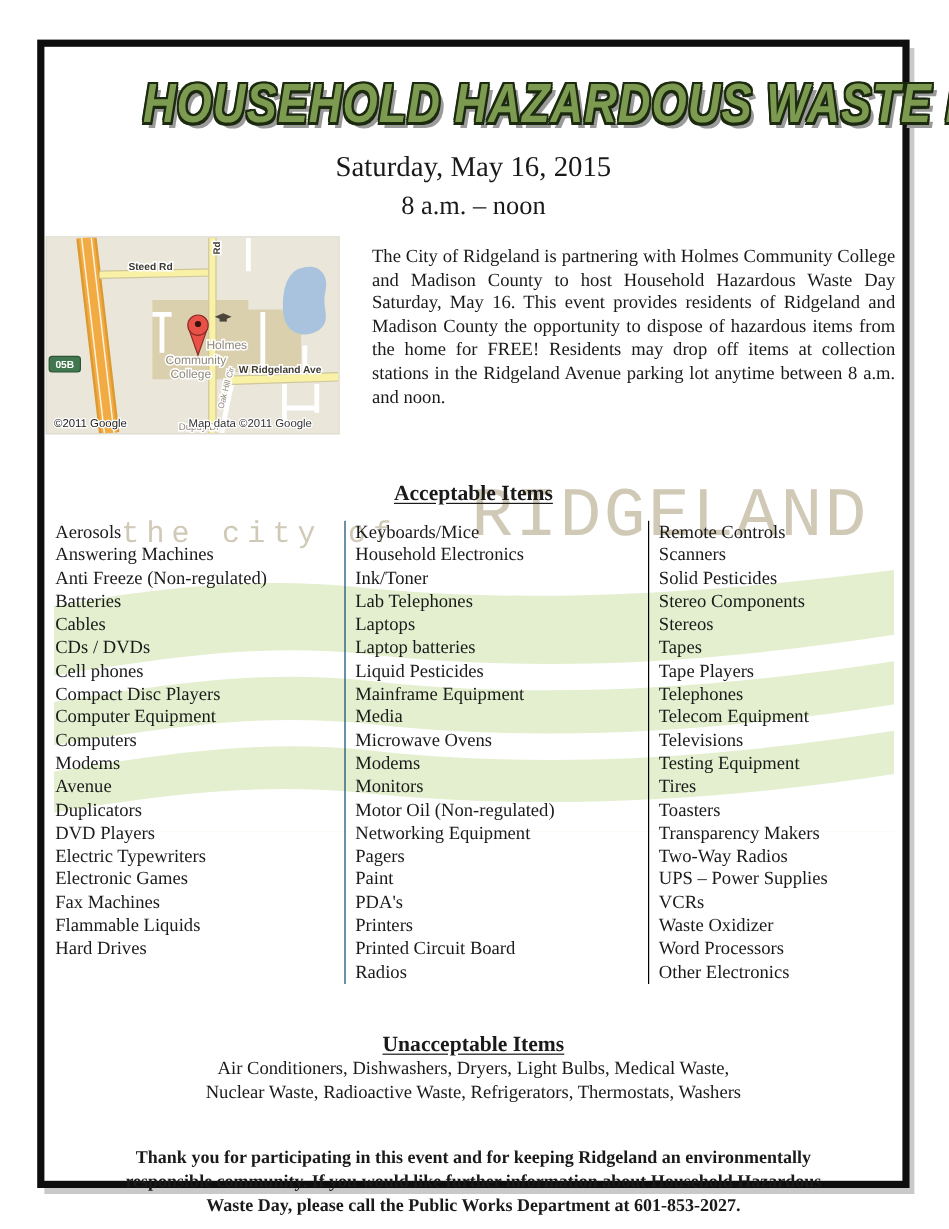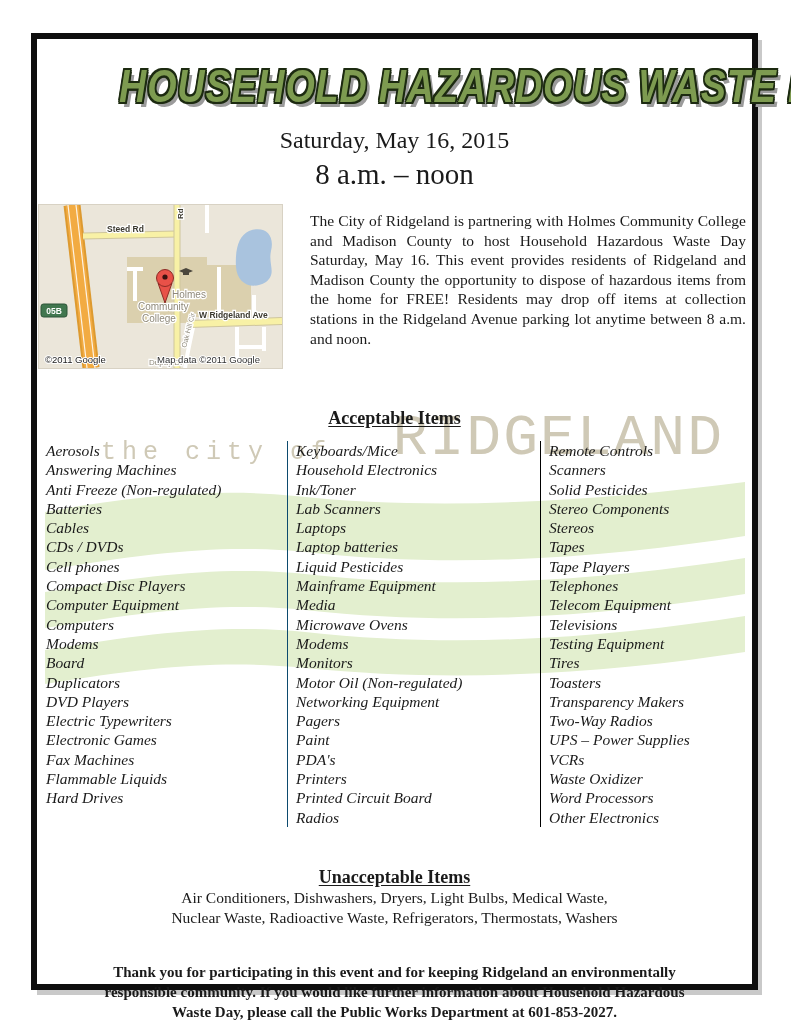--- a/index.html
+++ b/index.html
@@ -12,40 +12,40 @@
   .title-wrap{margin-top:20px;text-align:center;}
   .title{display:inline-block;transform:scaleX(0.82);transform-origin:center;
          font-family:"Liberation Sans", sans-serif;font-style:italic;font-weight:bold;
          font-size:46px;letter-spacing:1px;white-space:nowrap;
          color:var(--title-green,#7d9b50);
          text-shadow:
            -2px -2px 0 #1c2a10, 2px -2px 0 #1c2a10, -2px 2px 0 #1c2a10, 2px 2px 0 #1c2a10,
            -2px 0 0 #1c2a10, 2px 0 0 #1c2a10, 0 -2px 0 #1c2a10, 0 2px 0 #1c2a10,
            5px 5px 0 #9b9b9b;}
   .date-line{margin-top:14px;text-align:center;font-size:24px;}
-  .time-line{margin-top:4px;text-align:center;font-size:29px;}
+  .time-line{margin-top:4px;text-align:center;font-size:22px;}
   
   .intro-row{display:flex;margin:14px 4px 0 2px;}
   .map-box{flex:0 0 243px;height:163px;outline:1px solid #d8d2c4;}
   .intro-text{flex:1;margin-left:28px;margin-right:2px;font-size:15.5px;line-height:19.6px;
               text-align:justify;text-justify:inter-word;}
   .intro-text p{margin:6px 0 0 0;}
   
   .acceptable{position:relative;margin-top:12px;}
   .wm{position:absolute;left:0;top:0;right:0;height:300px;z-index:0;pointer-events:none;}
   .wm-prefix{position:absolute;left:64px;top:30px;font-family:Liberation Mono, monospace;
              font-size:25px;letter-spacing:6px;color:var(--watermark-text,#d2ccb9);}
   .wm-name{position:absolute;right:28px;top:-2px;font-family:Liberation Mono, monospace;
            font-size:58px;letter-spacing:2px;color:var(--watermark-text,#cdc8b5);}
   .wm-waves{position:absolute;left:8px;right:12px;top:70px;height:222px;}
   .section-heading{position:relative;z-index:1;text-align:center;font-size:18px;font-weight:bold;
                    text-decoration:underline;text-underline-offset:2px;margin-top:40px;}
   .cols{position:relative;z-index:1;display:flex;margin:12px 0 0 0;}
   .col{list-style:none;margin:0;padding:0 4px 0 9px;font-size:15.5px;line-height:19.3px;}
-  .col li{white-space:nowrap;font-style:italic;}
+  .col li{white-space:nowrap;}
   .col-1{width:237px;}
   .col-2{width:240px;border-left:1px solid #0c4a6e;padding-left:8px;}
   .col-3{flex:1;border-left:1px solid #000;padding-left:8px;}
   
   .unacceptable{margin-top:16px;text-align:center;position:relative;z-index:1;font-family:Liberation Serif, serif;}
   .unacceptable .line{font-size:15.5px;line-height:20px;}
   .footer-note{margin:34px auto 0 auto;max-width:585px;text-align:center;
                font-size:15px;line-height:20px;font-weight:bold;}
 </style>
 </head>
@@ -150,34 +150,34 @@
             <li>Answering Machines</li>
             <li>Anti Freeze (Non-regulated)</li>
             <li>Batteries</li>
             <li>Cables</li>
             <li>CDs / DVDs</li>
             <li>Cell phones</li>
             <li>Compact Disc Players</li>
             <li>Computer Equipment</li>
             <li>Computers</li>
             <li>Modems</li>
-            <li>Board</li>
+            <li>Avenue</li>
             <li>Duplicators</li>
             <li>DVD Players</li>
             <li>Electric Typewriters</li>
             <li>Electronic Games</li>
             <li>Fax Machines</li>
             <li>Flammable Liquids</li>
             <li>Hard Drives</li>
           </ul>
         <ul class="col col-2">
             <li>Keyboards/Mice</li>
             <li>Household Electronics</li>
             <li>Ink/Toner</li>
-            <li>Lab Scanners</li>
+            <li>Lab Telephones</li>
             <li>Laptops</li>
             <li>Laptop batteries</li>
             <li>Liquid Pesticides</li>
             <li>Mainframe Equipment</li>
             <li>Media</li>
             <li>Microwave Ovens</li>
             <li>Modems</li>
             <li>Monitors</li>
             <li>Motor Oil (Non-regulated)</li>
             <li>Networking Equipment</li>

